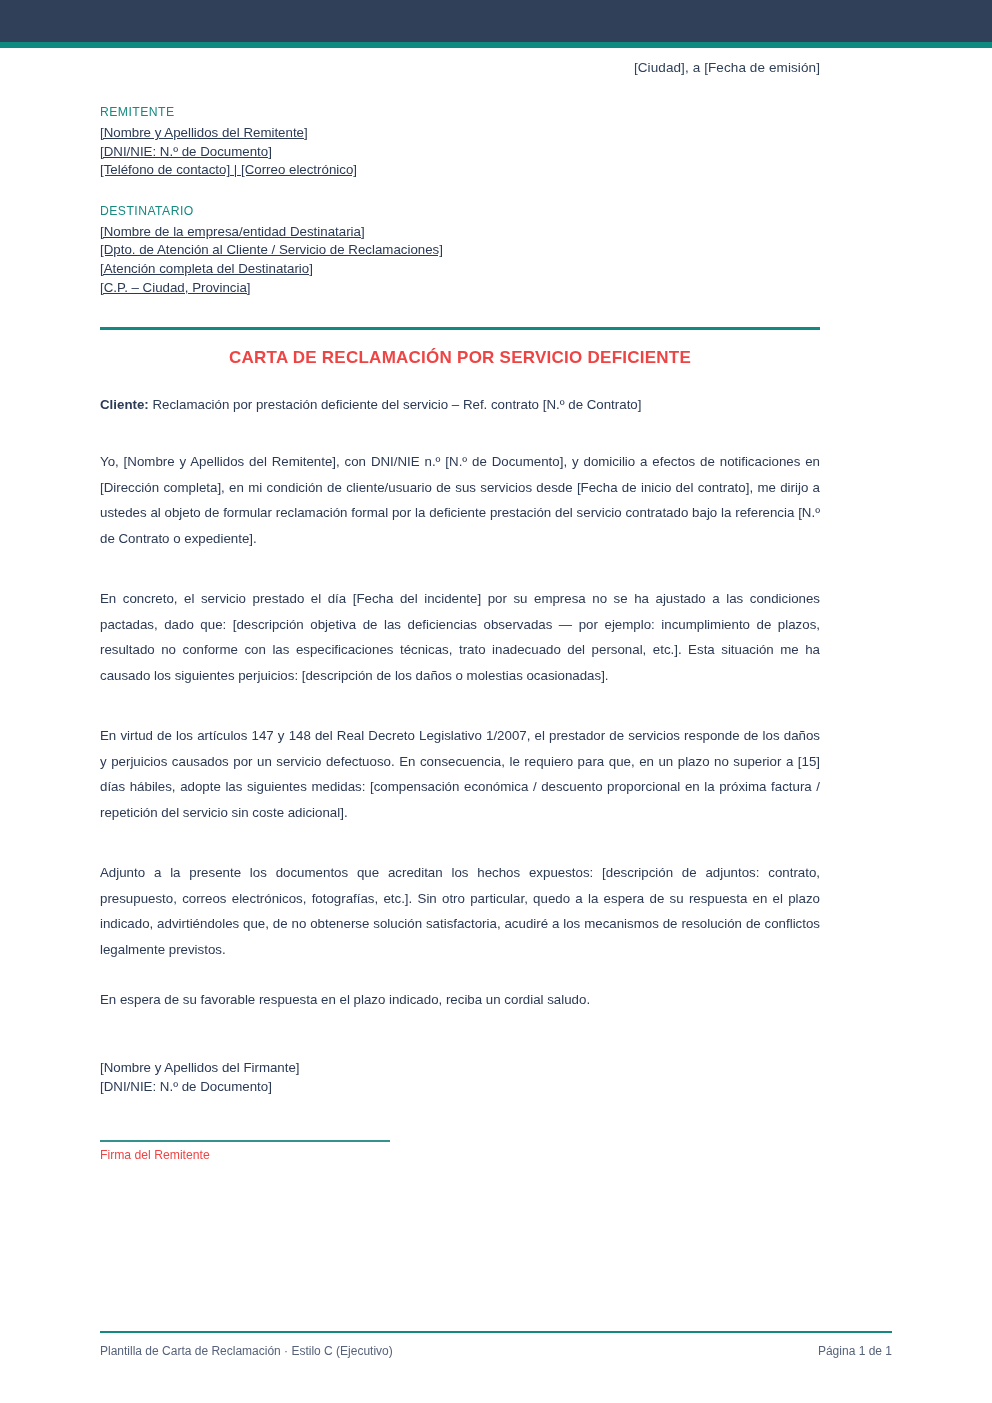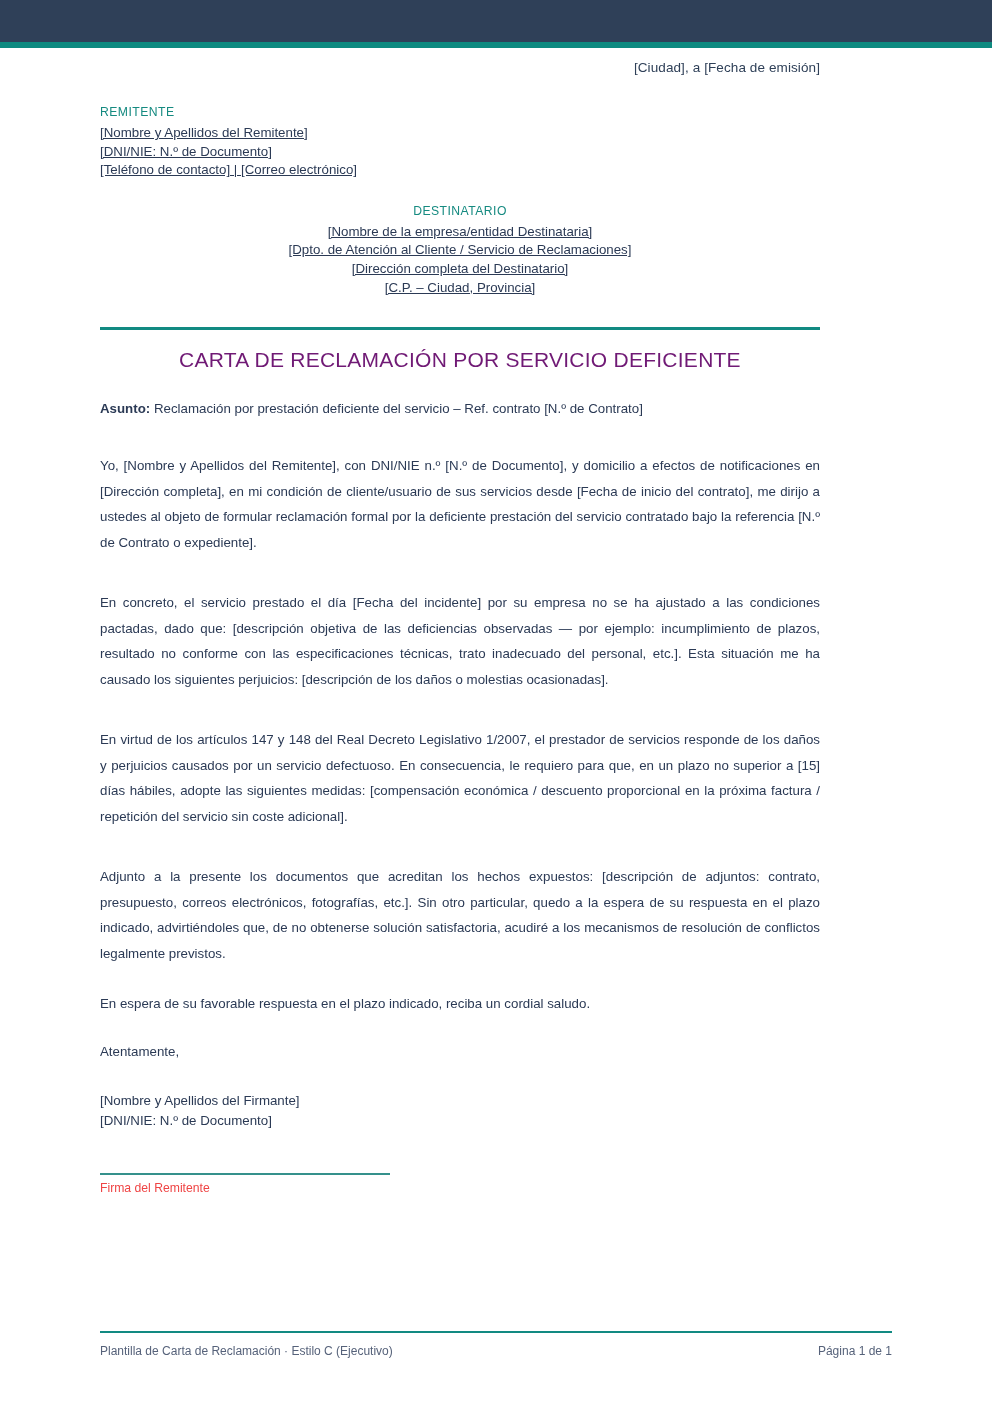--- a/index.html
+++ b/index.html
@@ -43,21 +43,20 @@
     margin-top: 12px;
     letter-spacing: 0.1px;
   }
 
   
   .addr-block {
     margin-top: 30px;
   }
   .addr-block.second {
     margin-top: 24px;
-    text-align: center;
   }
   .addr-heading {
     font-size: 12.2px;
     font-weight: normal;
     color: #158a80;
     letter-spacing: 0.45px;
     margin-bottom: 5px;
   }
   .addr-line {
     font-size: 13.3px;
@@ -67,23 +66,23 @@
   }
 
   
   .title-rule {
     border: 0;
     border-top: 3px solid #128a82;
     margin: 30px 0 0 0;
   }
   .doc-title {
     text-align: center;
-    font-size: 21px;
-    font-weight: normal;
-    color: #701a75;
+    font-size: 17px;
+    font-weight: bold;
+    color: #ef4444;
     letter-spacing: 0.25px;
     margin: 18px 0 0 0;
   }
 
   
   .subject {
     font-size: 13.3px;
     color: #2b3a55;
     margin-top: 27px;
     line-height: 19px;
@@ -104,21 +103,21 @@
     text-align: left;
     margin-top: 25px;
   }
   .para.salutation {
     text-align: left;
     margin-top: 22px;
   }
 
   
   .signer {
-    margin-top: 27px;
+    margin-top: 45px;
   }
   .signer-line {
     font-size: 13.3px;
     color: #2b3a55;
     line-height: 19.5px;
   }
   .sig-rule {
     width: 290px;
     border: 0;
     border-top: 2px solid #35918c;
@@ -164,38 +163,37 @@
     <div class="addr-heading">REMITENTE</div>
     <div class="addr-line">[Nombre y Apellidos del Remitente]</div>
     <div class="addr-line">[DNI/NIE: N.º de Documento]</div>
     <div class="addr-line">[Teléfono de contacto]  |  [Correo electrónico]</div>
   </div>
 
   <div class="addr-block second">
     <div class="addr-heading">DESTINATARIO</div>
     <div class="addr-line">[Nombre de la empresa/entidad Destinataria]</div>
     <div class="addr-line">[Dpto. de Atención al Cliente / Servicio de Reclamaciones]</div>
-    <div class="addr-line">[Dirección completa del Destinatario]</div>
+    <div class="addr-line">[Atención completa del Destinatario]</div>
     <div class="addr-line">[C.P. – Ciudad, Provincia]</div>
   </div>
 
   <hr class="title-rule">
   <h1 class="doc-title">CARTA DE RECLAMACIÓN POR SERVICIO DEFICIENTE</h1>
 
   <div class="subject">
-    <span class="lbl">Asunto:</span><span> Reclamación por prestación deficiente del servicio – Ref. contrato [N.º de Contrato]</span>
+    <span class="lbl">Cliente:</span><span> Reclamación por prestación deficiente del servicio – Ref. contrato [N.º de Contrato]</span>
   </div>
 
   <p class="para">Yo, [Nombre y Apellidos del Remitente], con DNI/NIE n.º [N.º de Documento], y domicilio a efectos de notificaciones en [Dirección completa], en mi condición de cliente/usuario de sus servicios desde [Fecha de inicio del contrato], me dirijo a ustedes al objeto de formular reclamación formal por la deficiente prestación del servicio contratado bajo la referencia [N.º de Contrato o expediente].</p>
   <p class="para">En concreto, el servicio prestado el día [Fecha del incidente] por su empresa no se ha ajustado a las condiciones pactadas, dado que: [descripción objetiva de las deficiencias observadas — por ejemplo: incumplimiento de plazos, resultado no conforme con las especificaciones técnicas, trato inadecuado del personal, etc.]. Esta situación me ha causado los siguientes perjuicios: [descripción de los daños o molestias ocasionadas].</p>
   <p class="para">En virtud de los artículos 147 y 148 del Real Decreto Legislativo 1/2007, el prestador de servicios responde de los daños y perjuicios causados por un servicio defectuoso. En consecuencia, le requiero para que, en un plazo no superior a [15] días hábiles, adopte las siguientes medidas: [compensación económica / descuento proporcional en la próxima factura / repetición del servicio sin coste adicional].</p>
   <p class="para">Adjunto a la presente los documentos que acreditan los hechos expuestos: [descripción de adjuntos: contrato, presupuesto, correos electrónicos, fotografías, etc.]. Sin otro particular, quedo a la espera de su respuesta en el plazo indicado, advirtiéndoles que, de no obtenerse solución satisfactoria, acudiré a los mecanismos de resolución de conflictos legalmente previstos.</p>
 
   <p class="para closing">En espera de su favorable respuesta en el plazo indicado, reciba un cordial saludo.</p>
-  <p class="para salutation">Atentamente,</p>
 
   <div class="signer">
     <div class="signer-line">[Nombre y Apellidos del Firmante]</div>
     <div class="signer-line">[DNI/NIE: N.º de Documento]</div>
     <hr class="sig-rule">
     <div class="sig-caption">Firma del Remitente</div>
   </div>
 
 </div>
 

